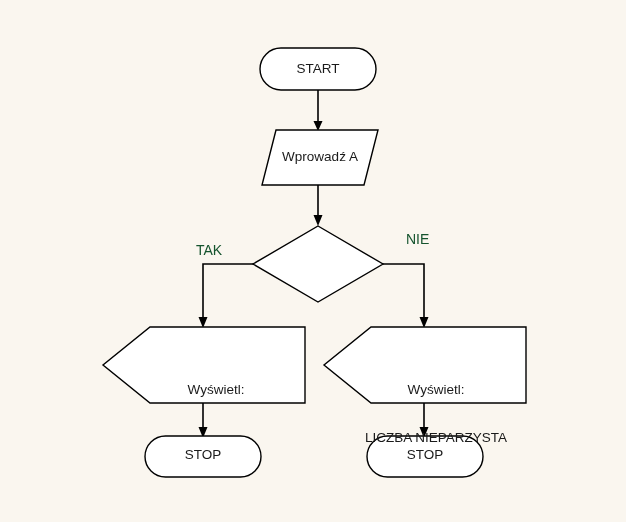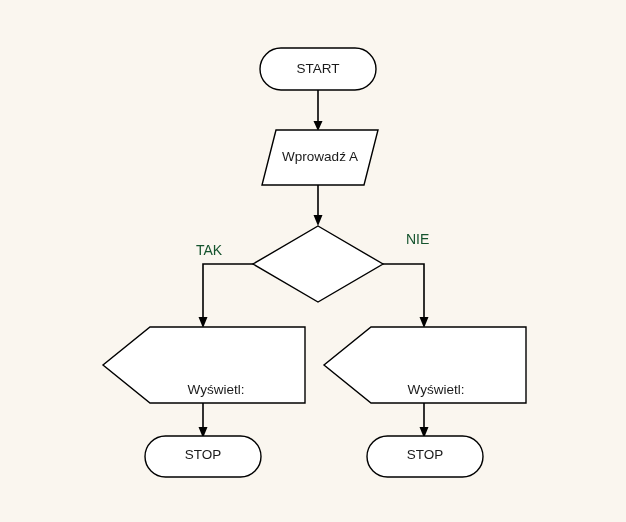--- a/index.html
+++ b/index.html
@@ -126,20 +126,21 @@
 
   <div class="node-text t-input">Wprowadź A</div>
 
 
   <div class="node-text t-out-l">
     <div>Wyświetl:</div>
   </div>
 
   <div class="node-text t-out-r">
     <div>Wyświetl:</div>
+    <div>LICZBA NIEPARZYSTA</div>
   </div>
 
   <div class="node-text t-stop-l">STOP</div>
 
   <div class="node-text t-stop-r">STOP</div>
 
   <div class="branch-label lbl-tak">TAK</div>
 
   <div class="branch-label lbl-nie">NIE</div>
 

